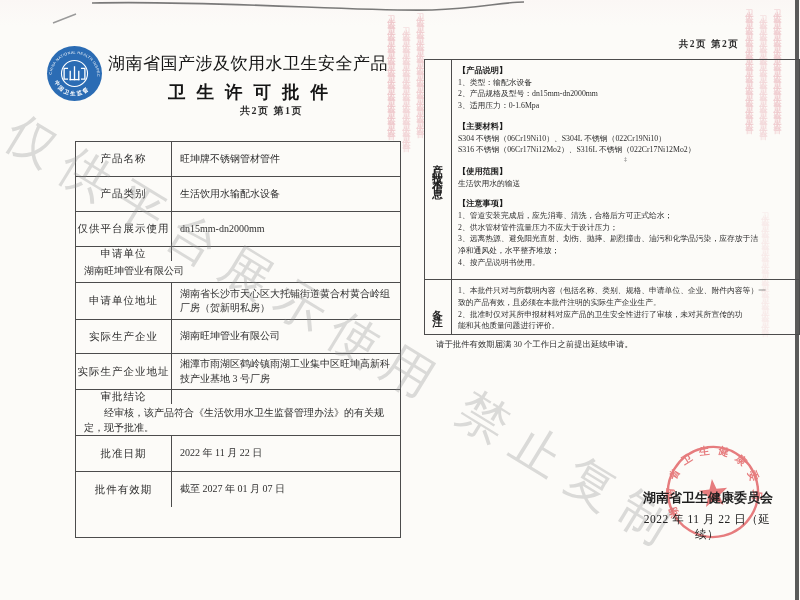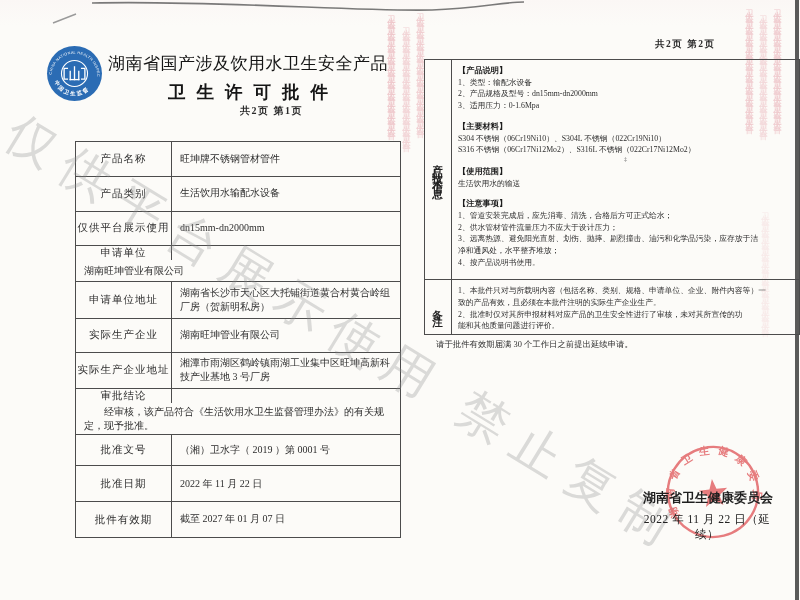--- a/index.html
+++ b/index.html
@@ -42,21 +42,21 @@
     background:transparent;margin-left:35px;}
   .trow{display:flex;border-bottom:1px solid #4c4c4c;box-sizing:border-box;}
   .trow:last-child{border-bottom:none;}
   .tlabel{width:96px;border-right:1px solid #4c4c4c;display:flex;align-items:center;
     justify-content:center;font-size:10.5px;letter-spacing:1px;color:#2e2e2e;box-sizing:border-box;text-align:center;}
   .tvalue{flex:1;display:flex;align-items:center;padding:2px 5px 2px 8px;
     font-size:10px;line-height:14.5px;color:#2e2e2e;box-sizing:border-box;}
   .tvalue span{display:block;width:100%;}
   .indent2 span{text-indent:2em;}
   
-  .pind2{position:absolute;left:655px;top:38px;width:108px;text-align:left;
+  .pind2{position:absolute;left:655px;top:38px;width:108px;text-align:center;
     font-size:9.5px;font-weight:bold;letter-spacing:1.5px;color:#2b2b2b;z-index:2;}
   .rbox{position:absolute;left:424px;top:59px;width:376px;height:276px;
     border:1.2px solid #4c4c4c;display:flex;flex-direction:column;box-sizing:border-box;z-index:2;}
   .rsec{display:flex;box-sizing:border-box;}
   .rsec1{height:223px;}
   .rsec2{flex:1;border-top:1px solid #4c4c4c;}
   .sbar{width:27px;border-right:1px solid #4c4c4c;display:flex;align-items:center;
     justify-content:center;box-sizing:border-box;}
   .sbar .vtext{writing-mode:vertical-lr;text-orientation:upright;font-size:10.5px;
     font-weight:bold;letter-spacing:5px;color:#222;
@@ -161,26 +161,20 @@
     <div class="trow" style="height:36px;">
       <div class="tlabel">实际生产企业地址</div>
       <div class="tvalue">
           <span>湘潭市雨湖区鹤岭镇雨湖工业集中区旺坤高新科技产业基地 3 号厂房</span>
         </div>
     </div>
     <div class="trow" style="height:46px;flex-direction:column;">
       <div class="tlabel">审批结论</div>
       <div class="tvalue indent2">
           <span>经审核，该产品符合《生活饮用水卫生监督管理办法》的有关规定，现予批准。</span>
-        </div>
-    </div>
-    <div class="trow" style="height:32px;">
-      <div class="tlabel">批准文号</div>
-      <div class="tvalue">
-          <span>（湘）卫水字（  2019  ）第   0001 号</span>
         </div>
     </div>
     <div class="trow" style="height:36px;">
       <div class="tlabel">批准日期</div>
       <div class="tvalue">
           <span>2022 年 11 月 22 日</span>
         </div>
     </div>
     <div class="trow" style="height:35px;">
       <div class="tlabel">批件有效期</div>

